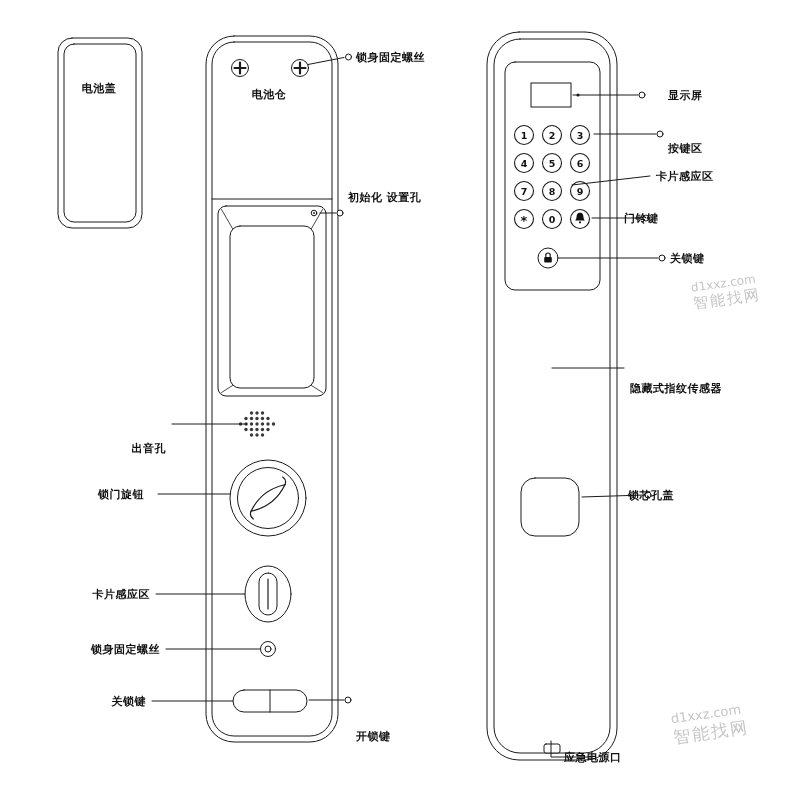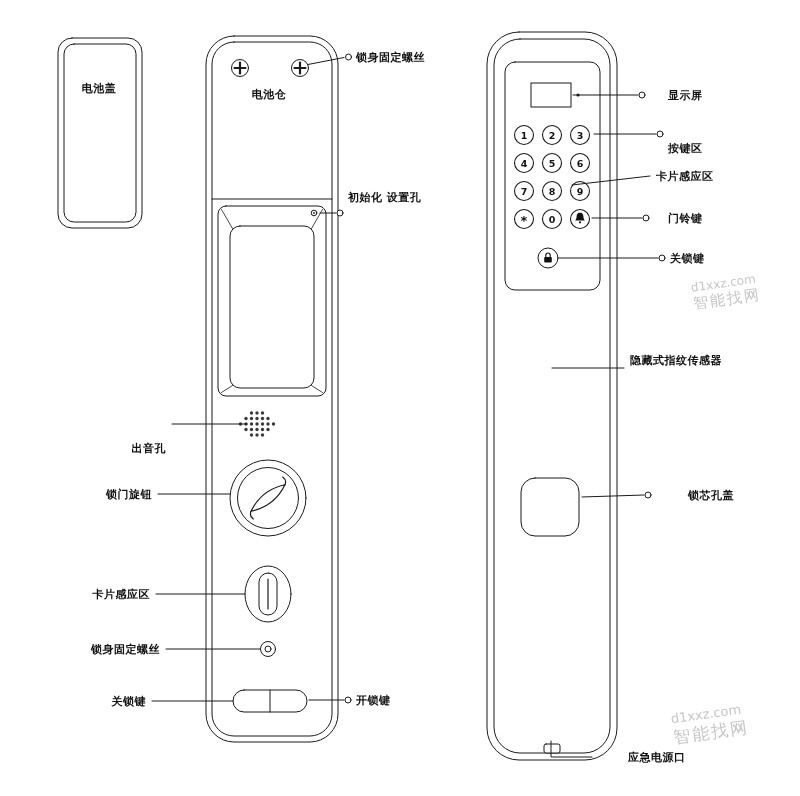--- a/index.html
+++ b/index.html
@@ -193,37 +193,37 @@
       <text x="580" y="194.5">9</text>
       <text x="524" y="224.5" font-size="13">*</text>
       <text x="552" y="222.5">0</text>
     </g>
   </svg>
 
   <div class="label c" style="left:99px;top:88px">电池盖</div>
   <div class="label c" style="left:269px;top:94px">电池仓</div>
 
   <div class="label r" style="left:166px;top:448px">出音孔</div>
-  <div class="label r" style="left:152px;top:494px">锁门旋钮</div>
+  <div class="label r" style="left:144px;top:494px">锁门旋钮</div>
   <div class="label r" style="left:150px;top:594px">卡片感应区</div>
   <div class="label r" style="left:160px;top:649px">锁身固定螺丝</div>
   <div class="label r" style="left:146px;top:701px">关锁键</div>
 
   <div class="label" style="left:356px;top:57px">锁身固定螺丝</div>
   <div class="label" style="left:348px;top:197px">初始化 设置孔</div>
-  <div class="label" style="left:356px;top:700px">开锁键</div>
+  <div class="label" style="left:356px;top:736px">开锁键</div>
 
   <div class="label" style="left:668px;top:95px">显示屏</div>
   <div class="label" style="left:668px;top:148px">按键区</div>
   <div class="label" style="left:656px;top:176px">卡片感应区</div>
-  <div class="label" style="left:668px;top:218px">门铃键</div>
+  <div class="label" style="left:624px;top:218px">门铃键</div>
   <div class="label" style="left:670px;top:258px">关锁键</div>
-  <div class="label" style="left:630px;top:360px">隐藏式指纹传感器</div>
-  <div class="label" style="left:688px;top:495px">锁芯孔盖</div>
-  <div class="label" style="left:628px;top:757px">应急电源口</div>
+  <div class="label" style="left:630px;top:388px">隐藏式指纹传感器</div>
+  <div class="label" style="left:628px;top:495px">锁芯孔盖</div>
+  <div class="label" style="left:564px;top:757px">应急电源口</div>
 
   <div class="watermark" style="left:692px;top:276px">
     <span class="wl1">d1xxz.com</span>
     <span class="wl2">智能找网</span>
   </div>
   <div class="watermark big" style="left:672px;top:706px">
     <span class="wl1">d1xxz.com</span>
     <span class="wl2">智能找网</span>
   </div>
 

